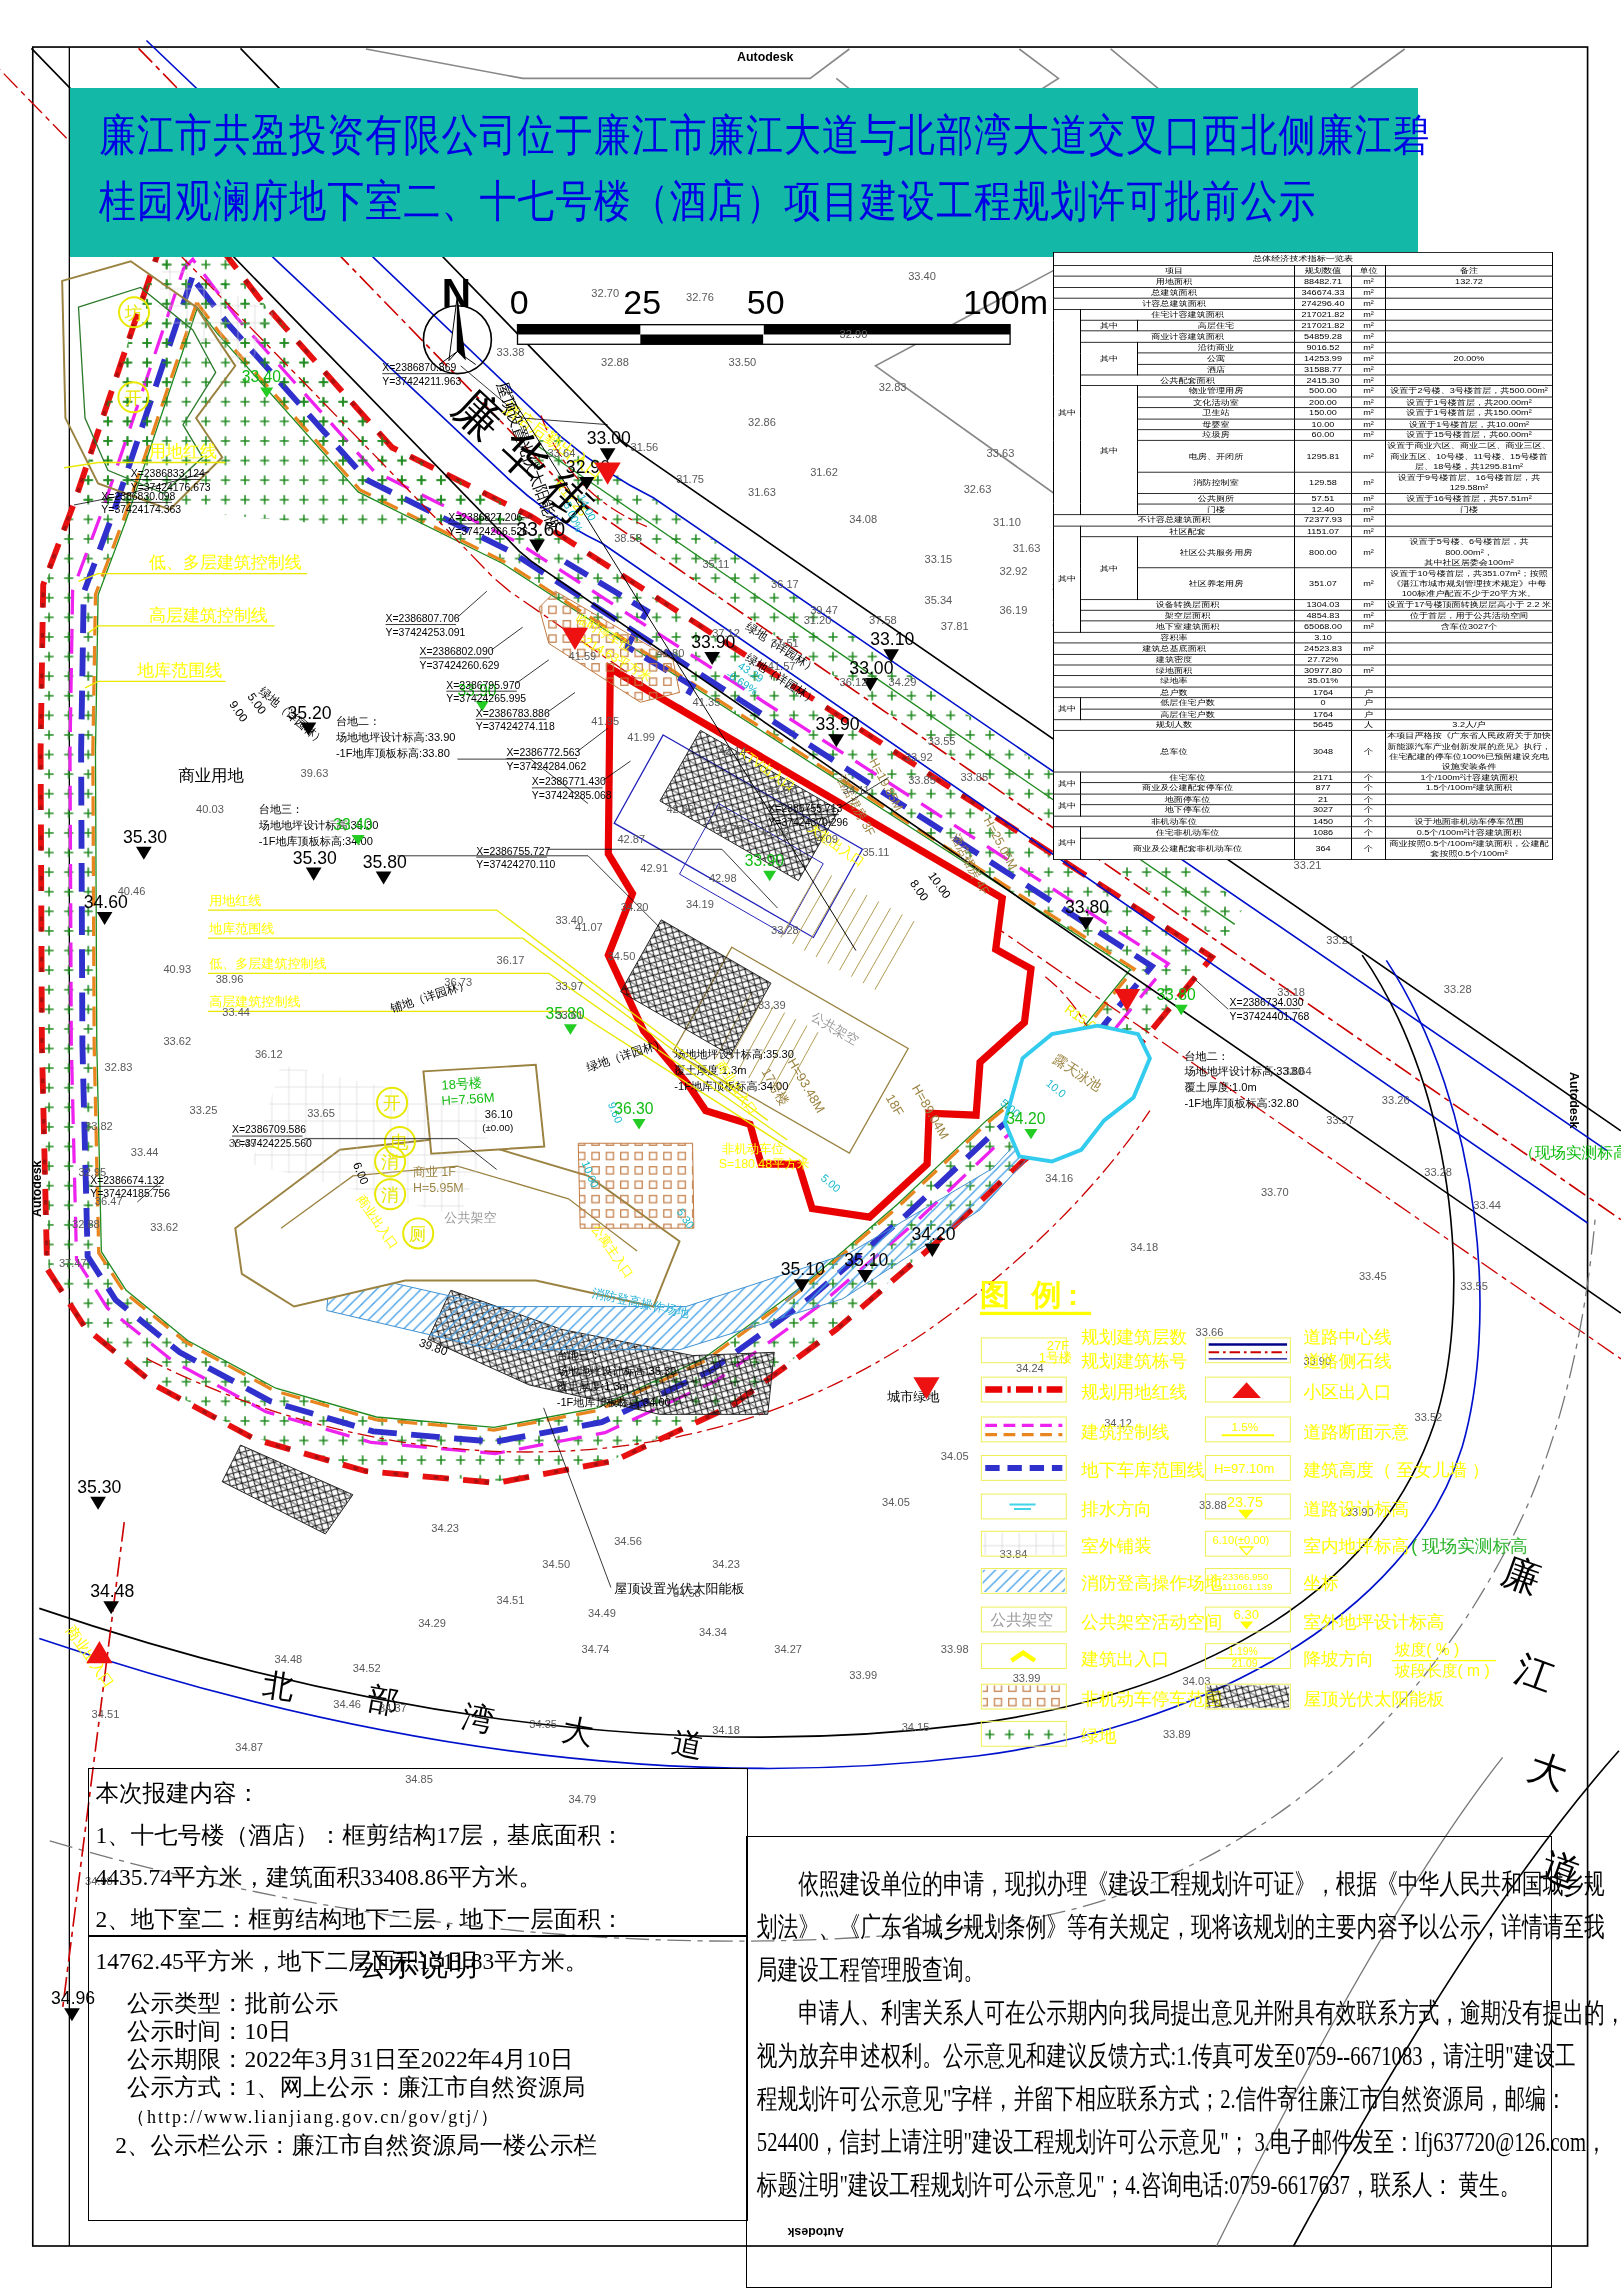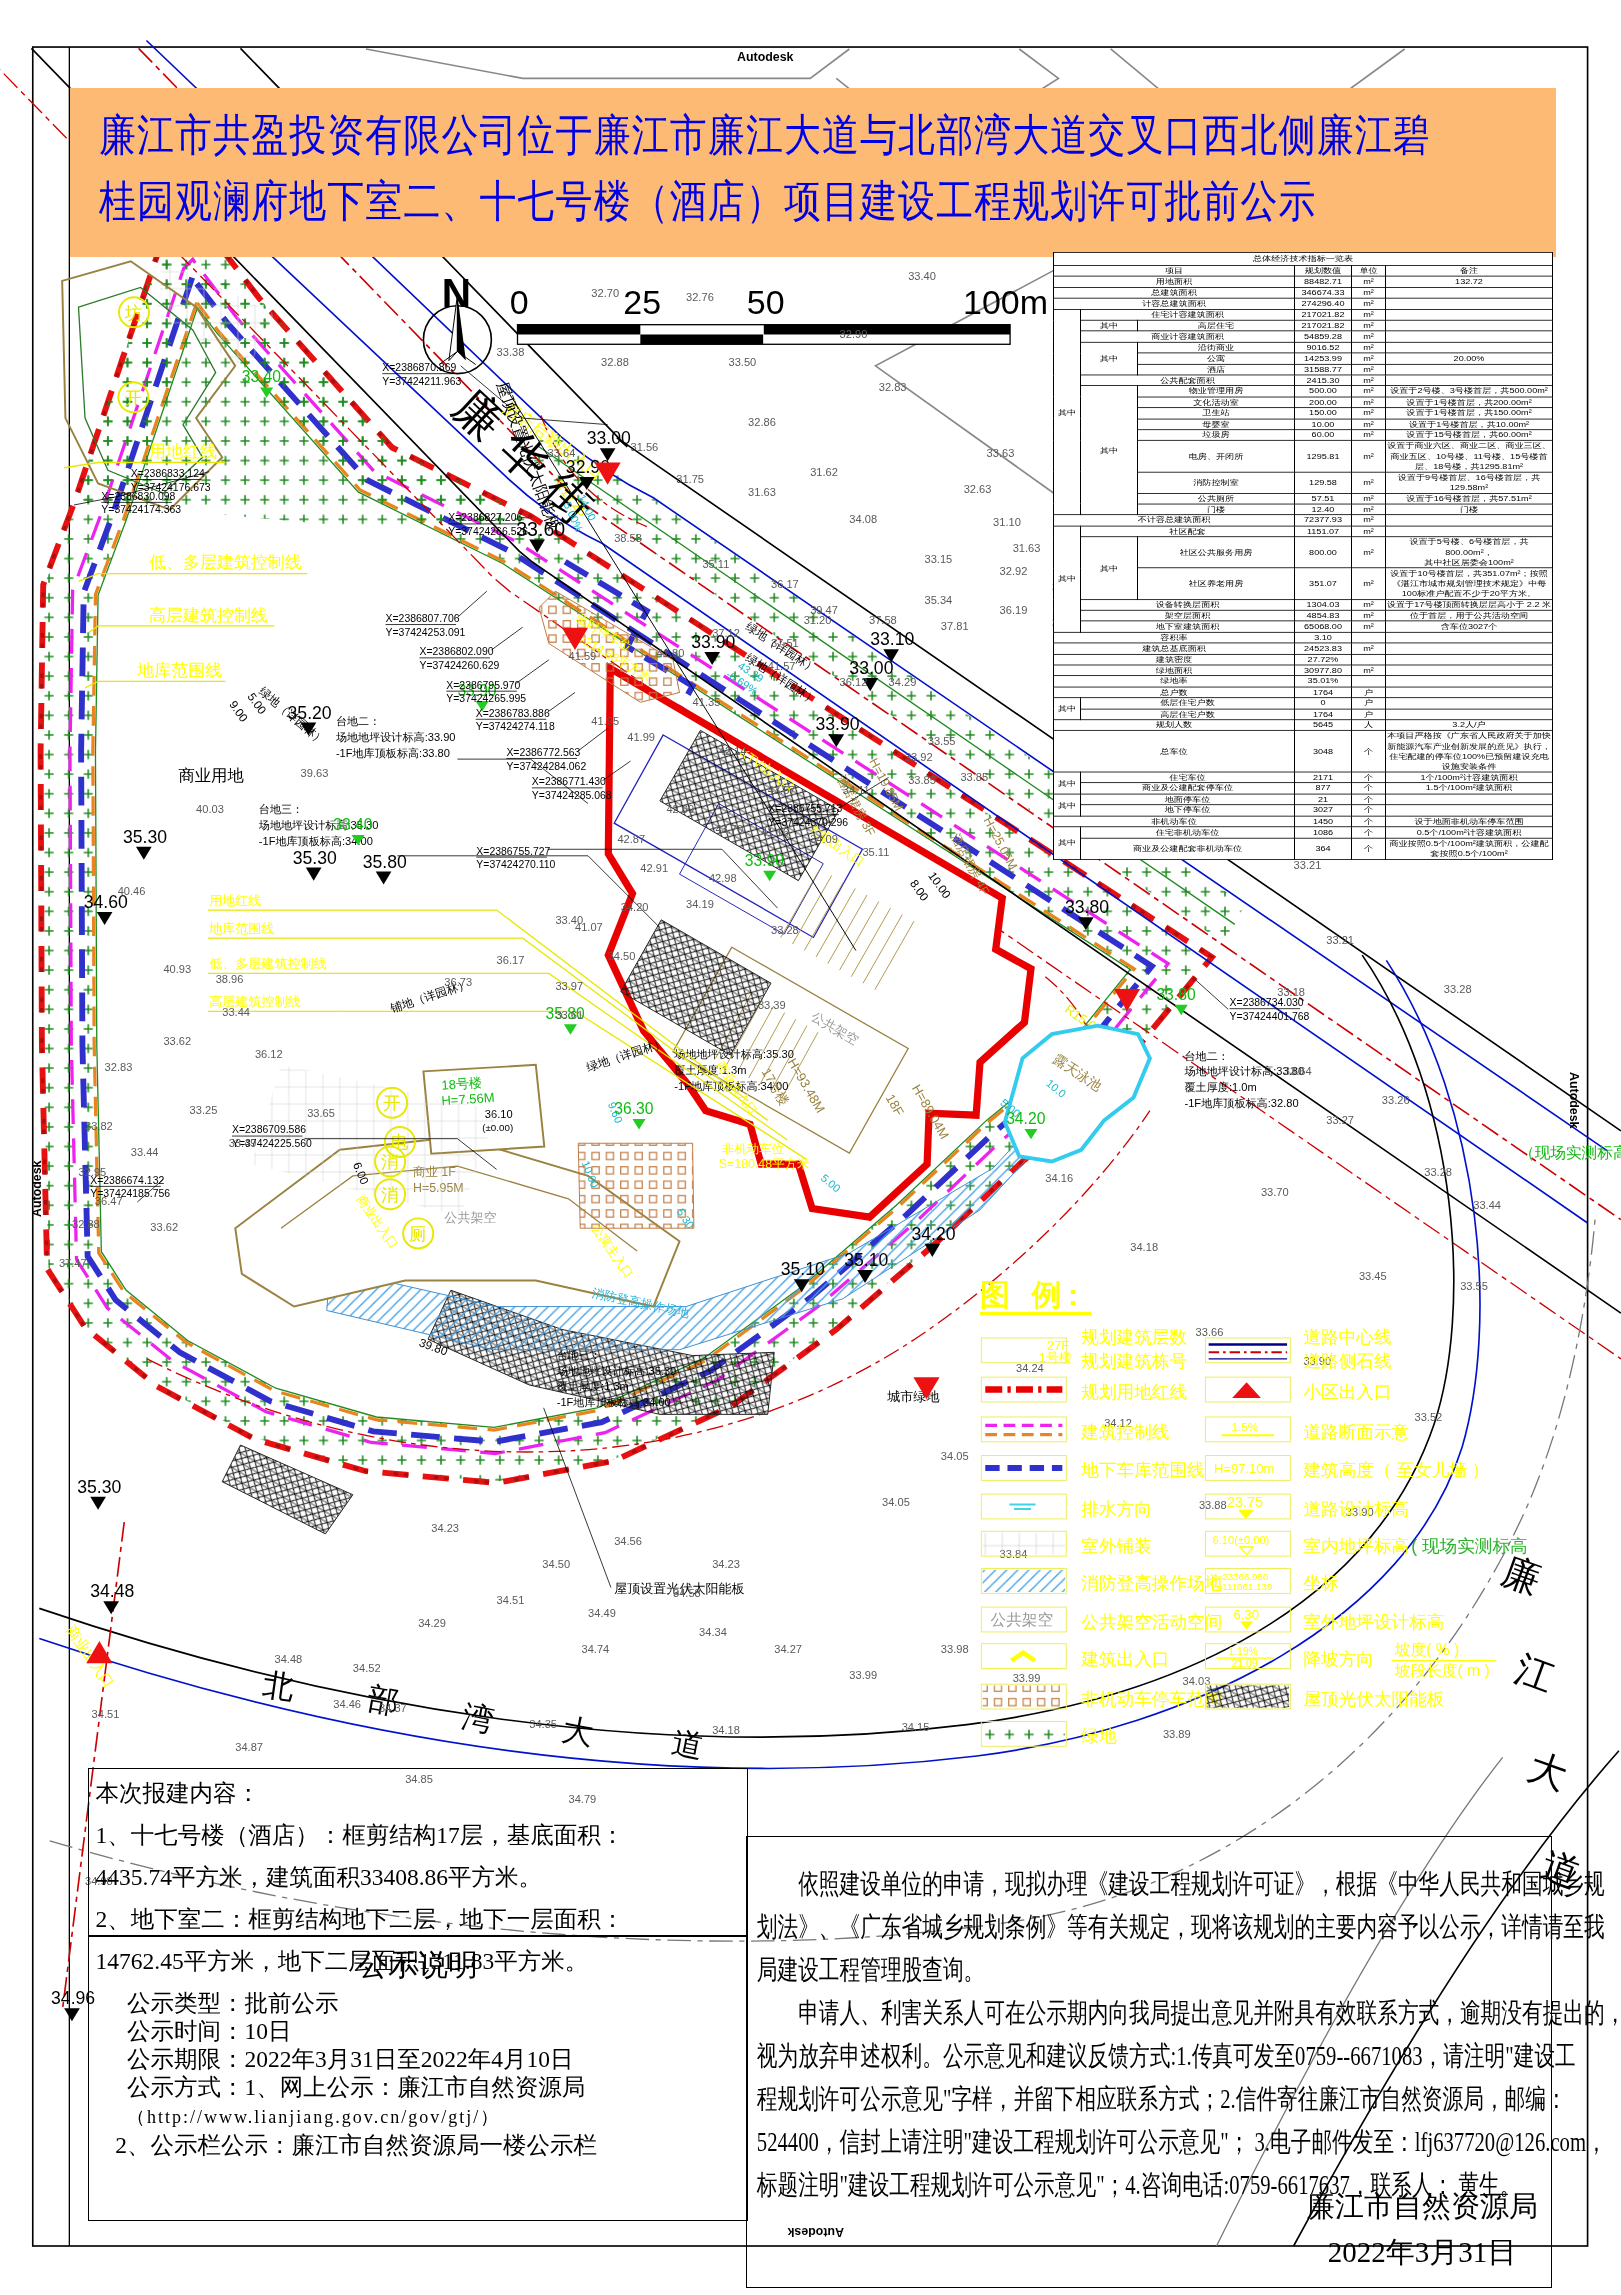--- a/index.html
+++ b/index.html
@@ -1,20 +1,20 @@
 <!DOCTYPE html>
 <html lang="zh" style="font-size:10.5px"><head>
 <meta charset="utf-8">
 <title>批前公示</title>
 <style>
   html,body{margin:0;padding:0;background:#fff;}
   #page{position:relative;width:1621px;height:2295px;background:#fff;overflow:hidden;
         font-family:"Liberation Sans",sans-serif;}
   .abs{position:absolute;}
-  #banner{left:70px;top:88px;width:1486px;height:169px;background:#fdba74;color:#0000e6;
+  #banner{left:70px;top:88px;width:1348px;height:169px;background:#14b8a6;color:#0000e6;
           font-family:"Liberation Serif",serif;}
   #banner div{position:absolute;left:29px;white-space:nowrap;font-size:44px;letter-spacing:1.3px;transform:scale(0.84,1);transform-origin:0 0;}
   table.ind{border-collapse:collapse;table-layout:fixed;font-size:9.1px;line-height:12.4px;
             font-family:"Liberation Sans",sans-serif;}
   table.ind td{border:0.7px solid #000;padding:0 0.7px;text-align:center;vertical-align:middle;
                overflow:hidden;}
   .box{border:1.3px solid #000;background:transparent;font-family:"Liberation Serif",serif;}
 </style>
 </head>
 <body>
@@ -1081,16 +1081,15 @@
       <div style="font-size:23.5px;line-height:42px;padding:2.6px 6.5px;white-space:nowrap;">本次报建内容：<br>1、十七号楼（酒店）：框剪结构17层，基底面积：<br>4435.74平方米，建筑面积33408.86平方米。<br>2、地下室二：框剪结构地下二层，地下一层面积：<br>14762.45平方米，地下二层面积1311.83平方米。</div>
     </div>
 
 <div class="box abs" id="box2" style="left:88px;top:1935px;width:658px;height:284px;">
       <div style="font-size:30px;text-align:center;margin-top:9.1px;font-family:Liberation Serif, serif;">公示说明</div>
 <div style="font-size:23.5px;line-height:28px;padding:2.6px 0 0 38px;white-space:nowrap;">公示类型：批前公示<br>公示时间：10日<br>公示期限：2022年3月31日至2022年4月10日<br>公示方式：1、网上公示：廉江市自然资源局<br><span style="font-family:Liberation Serif, serif;font-size:18px;letter-spacing:2px;">（http://www.lianjiang.gov.cn/gov/gtj/）</span><br><span style="margin-left:-11.8px;font-family:Liberation Serif, serif;">2、公示栏公示：廉江市自然资源局一楼公示栏</span></div>
     </div>
 
 <div class="box abs" id="box3" style="left:746px;top:1836px;width:804px;height:450px;">
       <div style="font-size:27.4px;line-height:43px;padding:26px 0 0 13px;white-space:nowrap;width:1019px;transform:scale(0.755,1);transform-origin:0 0;">　　依照建设单位的申请，现拟办理《建设工程规划许可证》，根据《中华人民共和国城乡规<br>划法》、《广东省城乡规划条例》等有关规定，现将该规划的主要内容予以公示，详情请至我<br>局建设工程管理股查询。<br>　　申请人、利害关系人可在公示期内向我局提出意见并附具有效联系方式，逾期没有提出的，<br>视为放弃申述权利。公示意见和建议反馈方式:1.传真可发至0759--6671083，请注明"建设工<br>程规划许可公示意见"字样，并留下相应联系方式；2.信件寄往廉江市自然资源局，邮编：<br>524400，信封上请注明"建设工程规划许可公示意见"；  3.电子邮件发至：lfj637720@126.com，<br>标题注明"建设工程规划许可公示意见"；4.咨询电话:0759-6617637，联系人： 黄生。</div>
-<div style="position:absolute;left:559px;top:346px;text-align:center;font-size:29px;line-height:46px;">廉江市自然资源局<br>2022年3月31日</div>
     </div>
 </div>
 
 
 </body></html>

